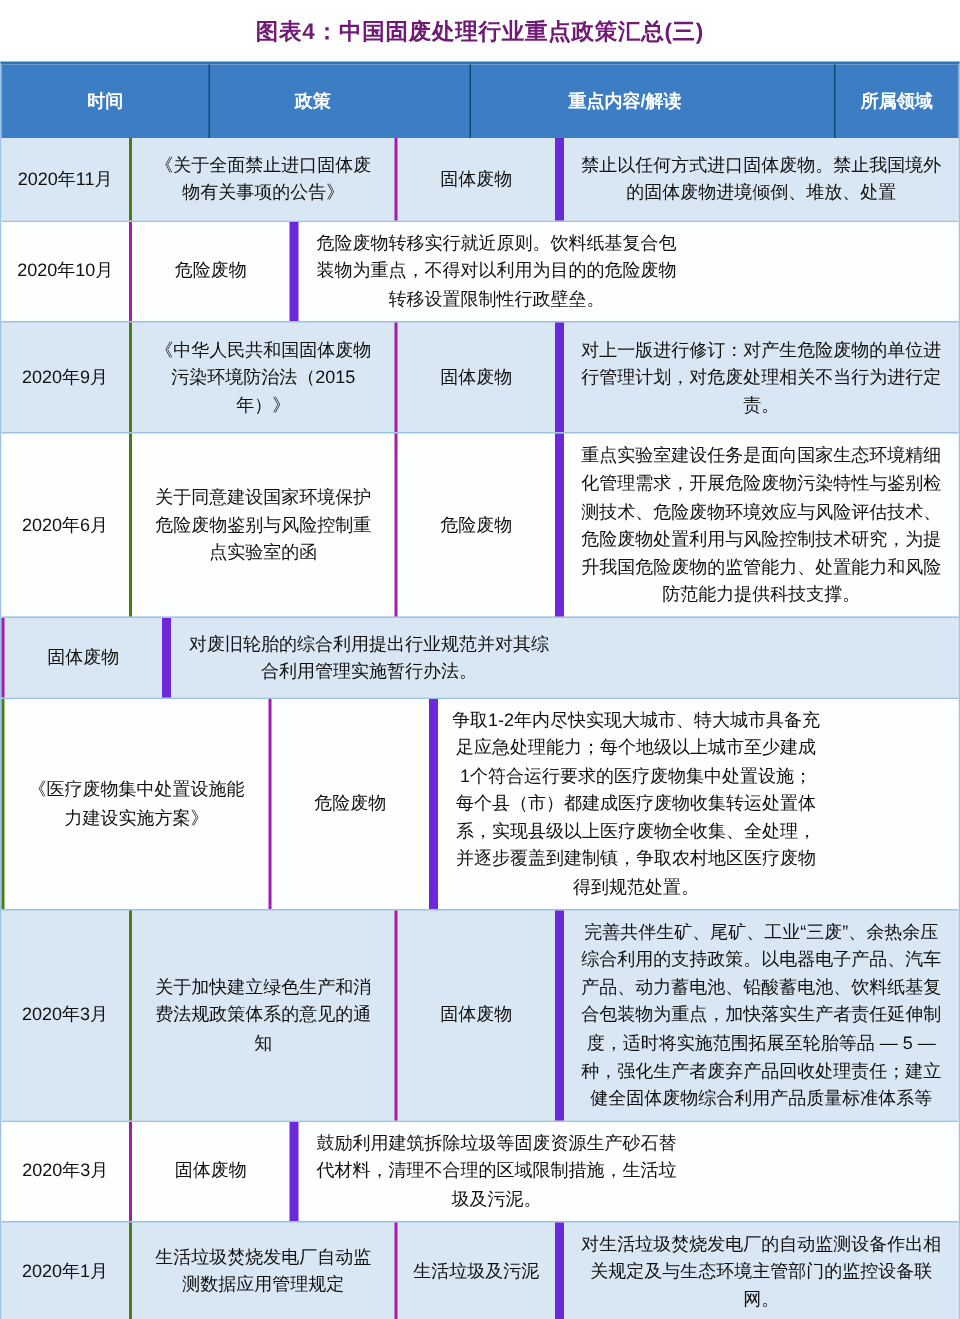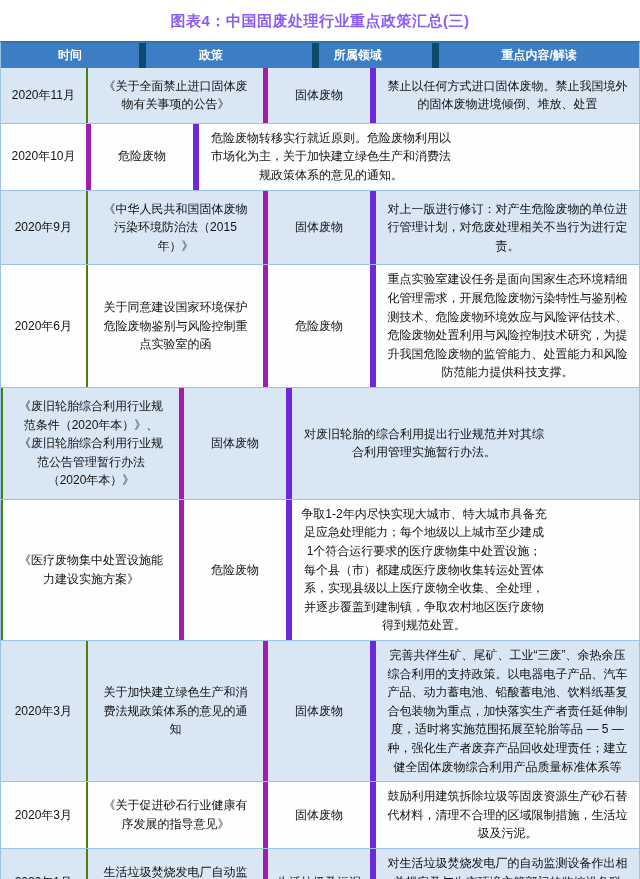--- a/index.html
+++ b/index.html
@@ -21,21 +21,21 @@
   .wm3 { left: 470px; top: 105px; opacity: 0.2; }
   .wm4 { left: 400px; top: 370px; opacity: 0.22; }
   .wm5 { left: 40px;  top: 650px; opacity: 0.24; }
   .wm6 { left: 360px; top: 590px; opacity: 0.2; }
   .wm7 { left: 540px; top: 470px; opacity: 0.2; }
   .wm8 { left: 170px; top: 800px; opacity: 0.2; }
   .wm9 { left: 470px; top: 780px; opacity: 0.2; }
   .wm10 { left: 60px; top: 180px; opacity: 0.18; }
 
   .fig-title {
-    text-align: center; font-size: 15px; font-weight: bold; color: #8b5cf6;
+    text-align: center; font-size: 15px; font-weight: bold; color: #701a75;
     padding: 4px 0 10px 0; letter-spacing: 0.5px;
   }
 
   .ptable {
     width: 640px;
     border-top: 2px solid #2e74b5;
     border-bottom: 2px solid #2e74b5;
     border-left: 1px solid #9cc2e5;
     border-right: 1px solid #9cc2e5;
     font-size: 12px;
@@ -48,23 +48,23 @@
   .row + .row { border-top: 1px solid #9cc2e5; }
   .row.odd  { background: #d9e6f4; }
   .row.even { background: #fdfeff; }
 
   .cell {
     display: flex; flex-direction: column; align-items: center; justify-content: center;
     text-align: center; line-height: 1.55;
   }
   .c-time    { width: 85px;  padding: 4px 3px; }
   .c-policy  { width: 178px; padding: 4px 15px; border-left: 2px solid #4d7c0f; }
-  .c-field   { width: 107px; padding: 17px 6px; border-left: 5px solid #a21caf; }
+  .c-field   { width: 107px; padding: 17px 6px; border-left: 2px solid #a21caf; }
   .c-content { width: 270px; padding: 5px 9px; border-left: 6px solid #6d28d9; }
-  .thead .c-policy, .thead .c-field, .thead .c-content { border-left: 7px solid #0c4a6e; padding: 3px 4px; }
+  .thead .c-policy, .thead .c-field, .thead .c-content { border-left: 1px solid #0c4a6e; padding: 15px 4px; }
 
   .seg { width: 100%; padding: 5px 0; display: flex; align-items: center; justify-content: center; }
 </style>
 </head>
 <body>
 
 <div class="wm-layer">
   <div class="wm wm1">
     <svg viewBox="0 0 40 40">
         <path d="M27 8 A15 15 0 1 0 33 21" fill="none" stroke="currentColor" stroke-width="5" stroke-linecap="round"></path>
@@ -113,41 +113,41 @@
     </div>
 </div>
 
 <div class="page">
   <div class="fig-title">图表4：中国固废处理行业重点政策汇总(三)</div>
 
   <div class="ptable">
     <div class="thead">
       <div class="cell c-time">时间</div>
       <div class="cell c-policy">政策</div>
+      <div class="cell c-content">重点内容/解读</div>
       <div class="cell c-field">所属领域</div>
-      <div class="cell c-content">重点内容/解读</div>
     </div>
     <div id="table-body">
   <div class="row odd">
     <div class="cell c-time">2020年11月</div>
     <div class="cell c-policy">
             <div class="seg">《关于全面禁止进口固体废物有关事项的公告》</div>
           </div>
     <div class="cell c-field">
             <div>固体废物</div>
           </div>
     <div class="cell c-content">禁止以任何方式进口固体废物。禁止我国境外的固体废物进境倾倒、堆放、处置</div>
   </div>
 
   <div class="row even">
     <div class="cell c-time">2020年10月</div>
     <div class="cell c-field">
             <div>危险废物</div>
           </div>
-    <div class="cell c-content">危险废物转移实行就近原则。危险废物利用以市场化为主，关于加快建立绿色生产和消费法规政策体系的意见的通知。</div>
+    <div class="cell c-content">危险废物转移实行就近原则。饮料纸基复合包装物为重点，不得对以利用为目的的危险废物转移设置限制性行政壁垒。</div>
   </div>
 
   <div class="row odd">
     <div class="cell c-time">2020年9月</div>
     <div class="cell c-policy">
             <div class="seg">《中华人民共和国固体废物污染环境防治法（2015年）》</div>
           </div>
     <div class="cell c-field">
             <div>固体废物</div>
           </div>
@@ -159,23 +159,20 @@
     <div class="cell c-policy">
             <div class="seg">关于同意建设国家环境保护危险废物鉴别与风险控制重点实验室的函</div>
           </div>
     <div class="cell c-field">
             <div>危险废物</div>
           </div>
     <div class="cell c-content">重点实验室建设任务是面向国家生态环境精细化管理需求，开展危险废物污染特性与鉴别检测技术、危险废物环境效应与风险评估技术、危险废物处置利用与风险控制技术研究，为提升我国危险废物的监管能力、处置能力和风险防范能力提供科技支撑。</div>
   </div>
 
   <div class="row odd">
-    <div class="cell c-policy">
-            <div class="seg">《废旧轮胎综合利用行业规范条件（2020年本）》、《废旧轮胎综合利用行业规范公告管理暂行办法（2020年本）》</div>
-          </div>
     <div class="cell c-field">
             <div>固体废物</div>
           </div>
     <div class="cell c-content">对废旧轮胎的综合利用提出行业规范并对其综合利用管理实施暂行办法。</div>
   </div>
 
   <div class="row even">
     <div class="cell c-policy">
             <div class="seg">《医疗废物集中处置设施能力建设实施方案》</div>
           </div>
@@ -191,23 +188,20 @@
             <div class="seg">关于加快建立绿色生产和消费法规政策体系的意见的通知</div>
           </div>
     <div class="cell c-field">
             <div>固体废物</div>
           </div>
     <div class="cell c-content">完善共伴生矿、尾矿、工业“三废”、余热余压综合利用的支持政策。以电器电子产品、汽车产品、动力蓄电池、铅酸蓄电池、饮料纸基复合包装物为重点，加快落实生产者责任延伸制度，适时将实施范围拓展至轮胎等品 — 5 — 种，强化生产者废弃产品回收处理责任；建立健全固体废物综合利用产品质量标准体系等</div>
   </div>
 
   <div class="row even">
     <div class="cell c-time">2020年3月</div>
-    <div class="cell c-policy">
-            <div class="seg">《关于促进砂石行业健康有序发展的指导意见》</div>
-          </div>
     <div class="cell c-field">
             <div>固体废物</div>
           </div>
     <div class="cell c-content">鼓励利用建筑拆除垃圾等固废资源生产砂石替代材料，清理不合理的区域限制措施，生活垃圾及污泥。</div>
   </div>
 
   <div class="row odd">
     <div class="cell c-time">2020年1月</div>
     <div class="cell c-policy">
             <div class="seg">生活垃圾焚烧发电厂自动监测数据应用管理规定</div>

